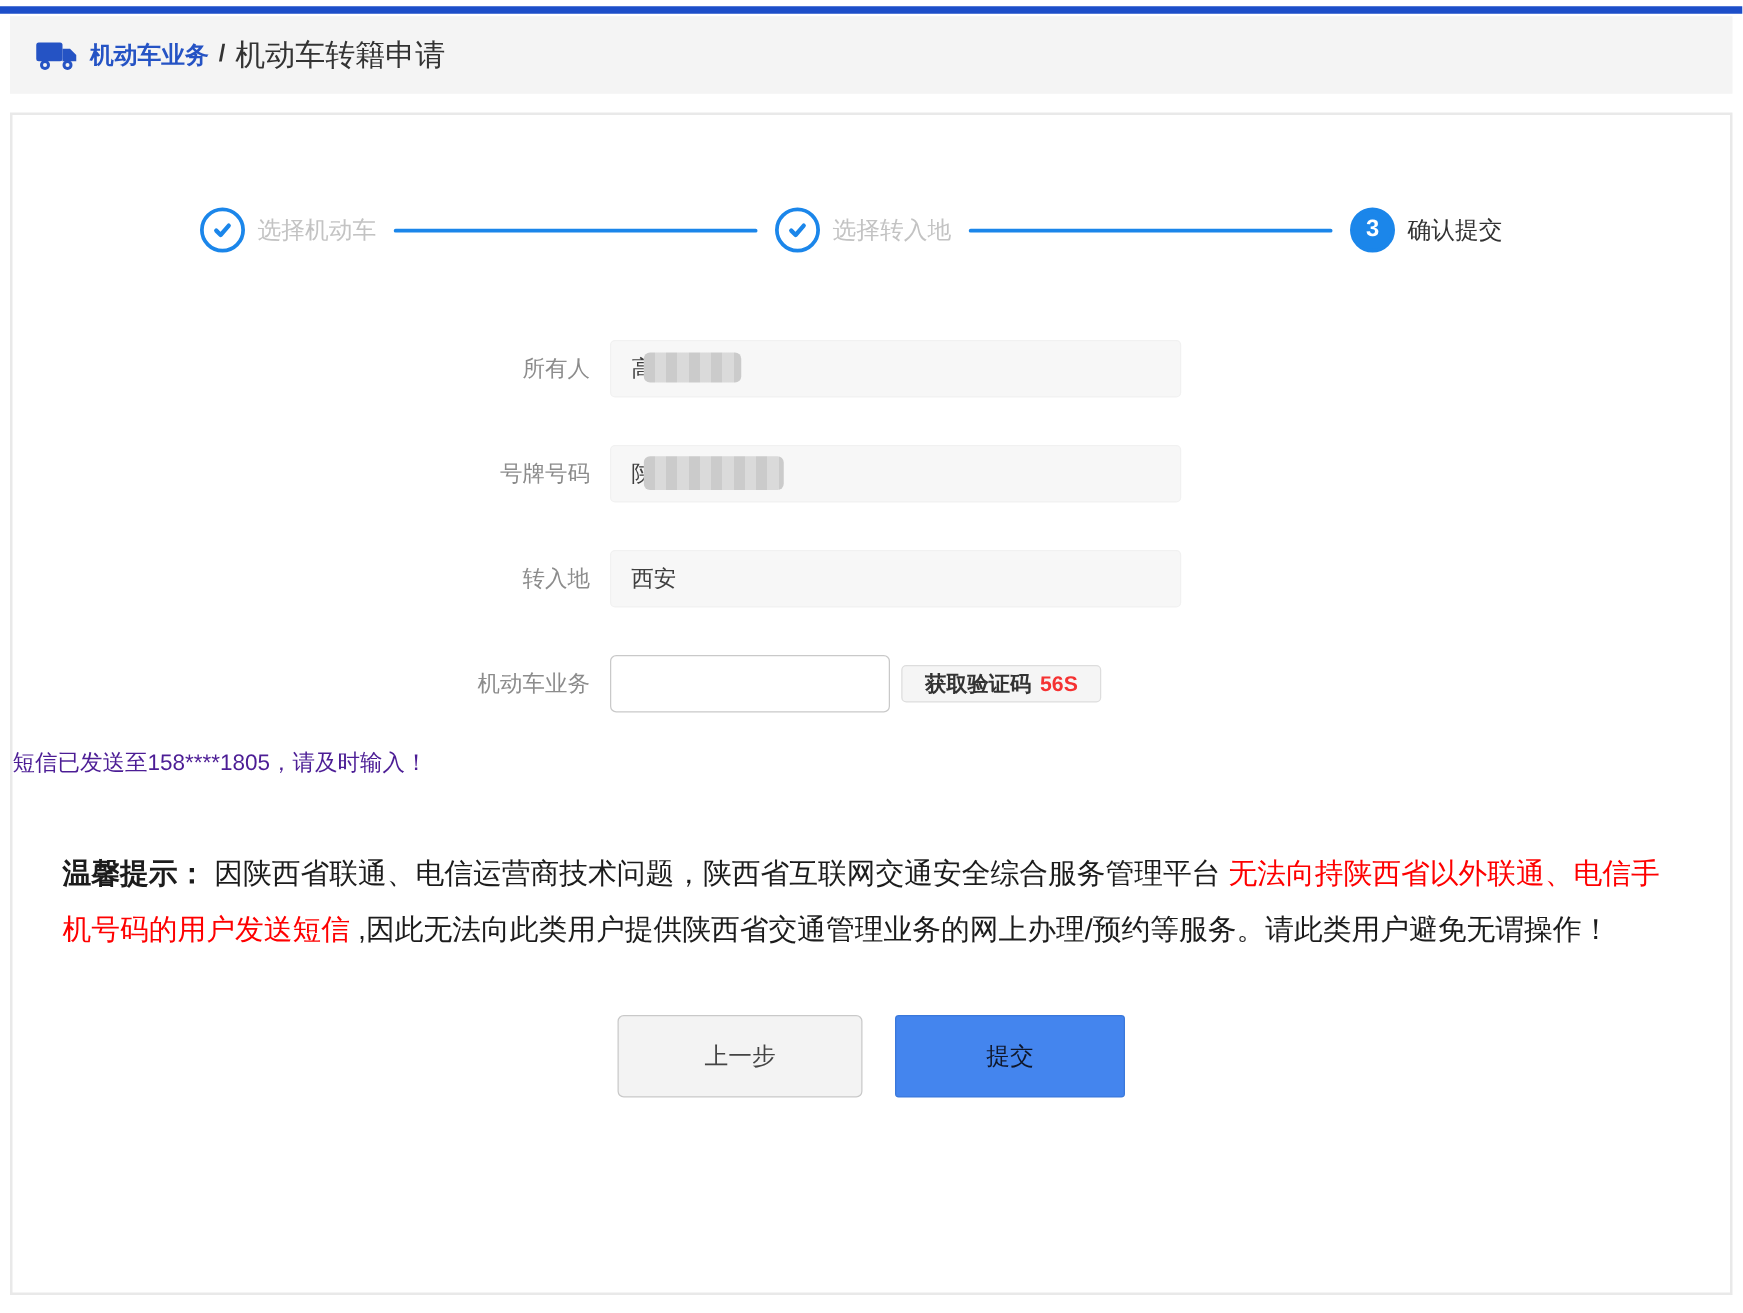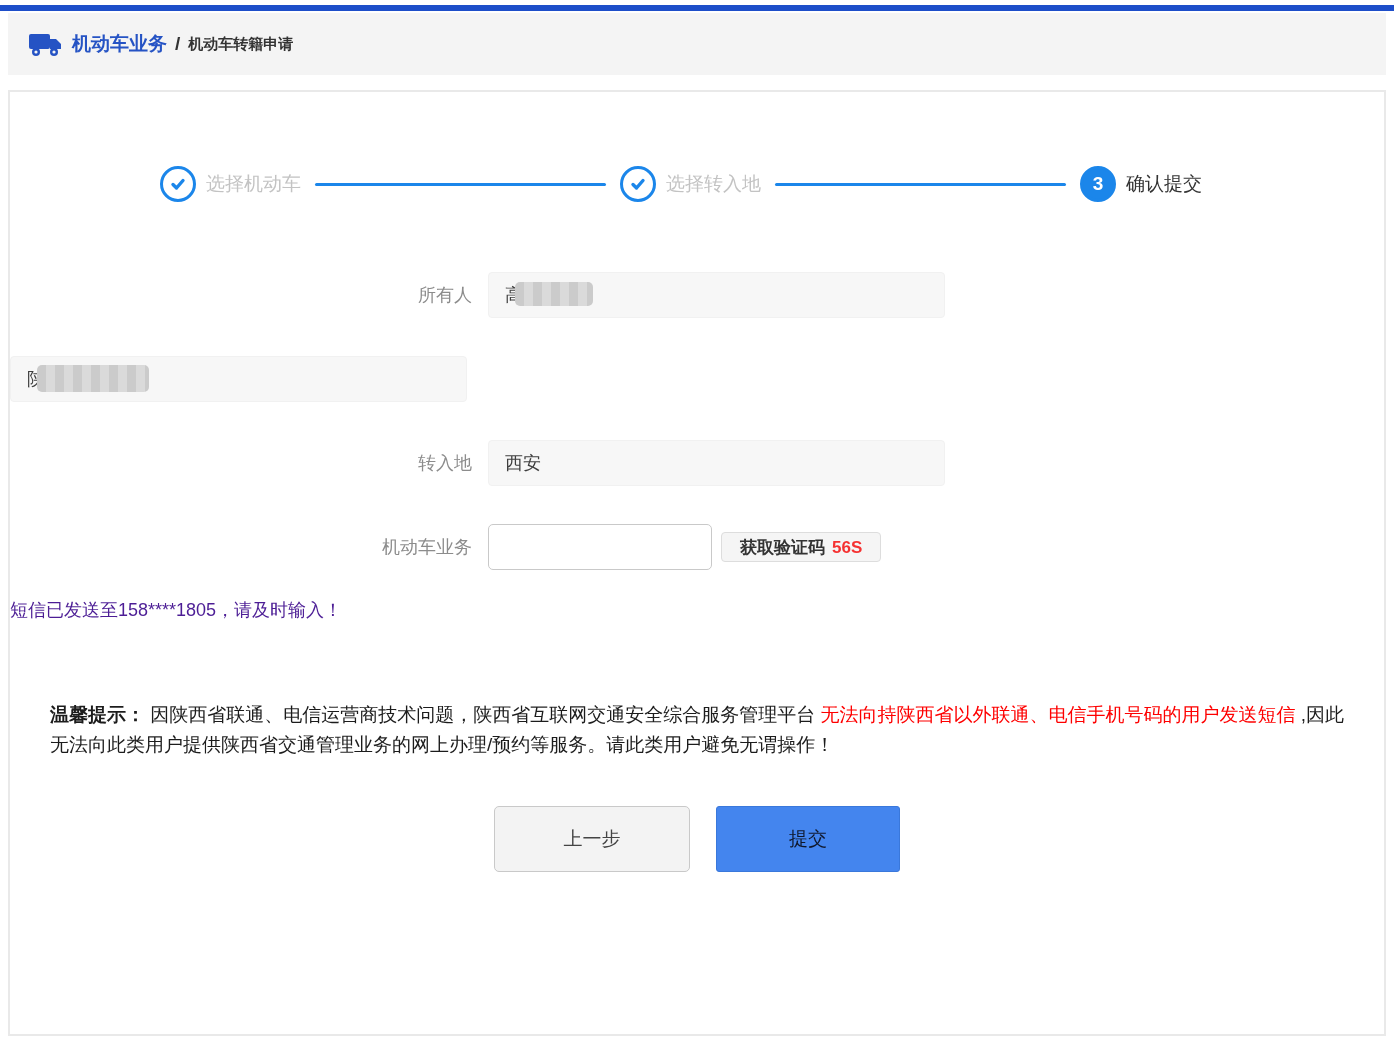--- a/index.html
+++ b/index.html
@@ -6,21 +6,21 @@
   html, body { width: 1394px; height: 1050px; background: #ffffff;
     font-family: "Liberation Sans", sans-serif; overflow: hidden; }
 
   .top-line { height: 6px; background: #1d4ec9; margin: 5px 0 2px 0; }
 
   .header-bar { height: 62px; background: #f4f4f4; margin: 0 8px;
     display: flex; align-items: center; padding-left: 20px; }
   .truck-icon { width: 34px; height: 26px; margin-right: 10px; flex: 0 0 auto; }
   .crumb-main { color: #2553c4; font-size: 19px; font-weight: bold; }
   .crumb-sep { color: #333; font-size: 19px; font-weight: bold; margin: 0 8px; }
-  .crumb-sub { color: #333; font-size: 15px; font-weight: bold; }
+  .crumb-sub { color: #333; font-size: 24px; font-weight: normal; }
 
   .panel { margin: 15px 8px 0 8px; height: 946px; background: #fff;
     border: 2px solid #e9e9e9; }
 
   
   .steps { display: flex; align-items: center; margin: 74px 182px 0 150px; }
   .step { display: flex; align-items: center; flex: 0 0 auto; }
   .step-circle { width: 36px; height: 36px; border-radius: 50%;
     border: 3px solid #1b86ea; background: #fff; display: flex;
     align-items: center; justify-content: center; flex: 0 0 auto; }
@@ -51,22 +51,22 @@
   .code-btn { margin-left: 9px; height: 30px; padding: 0 18px;
     background: #f5f5f5; border: 1px solid #ddd; border-radius: 4px;
     font-size: 17px; font-weight: bold; color: #333; cursor: pointer;
     font-family: "Liberation Sans", sans-serif; }
   .countdown { color: #f53232; margin-left: 7px; font-weight: bold; }
 
   .sms-notice { width: 1330px; margin-top: 28px;
     font-size: 18px; color: #4c1d95; }
 
   
-  .warning { margin: 78px 36px 0 40px; font-size: 19px; color: #1c1c1c;
-    line-height: 30px; }
+  .warning { margin: 54px 36px 0 40px; font-size: 23px; color: #1c1c1c;
+    line-height: 45px; }
   .warning .prefix { font-weight: bold; }
   .warning .red { color: #fe0000; }
 
   
   .actions { display: flex; justify-content: center; gap: 26px; margin-top: 46px; }
   .btn { height: 66px; font-size: 19px; cursor: pointer;
     font-family: "Liberation Sans", sans-serif; }
   .btn-prev { width: 196px; background: #f3f3f3; border: 1px solid #c9c9c9;
     border-radius: 5px; color: #444; }
   .btn-submit { width: 184px; background: #4485ee; border: 1px solid #3a78db;
@@ -124,20 +124,21 @@
 
     <div class="row">
       <div class="row-label">所有人</div>
       <div class="value-box">
         <span>高</span><span class="redaction owner"></span>
       </div>
     </div>
 
 
     <div class="row">
+      <div class="row-label">号牌号码</div>
       <div class="value-box">
         <span>陕</span><span class="redaction plate"></span>
       </div>
     </div>
 
     <div class="row">
       <div class="row-label">转入地</div>
       <div class="value-box">
         <span>西安</span>
       </div>

